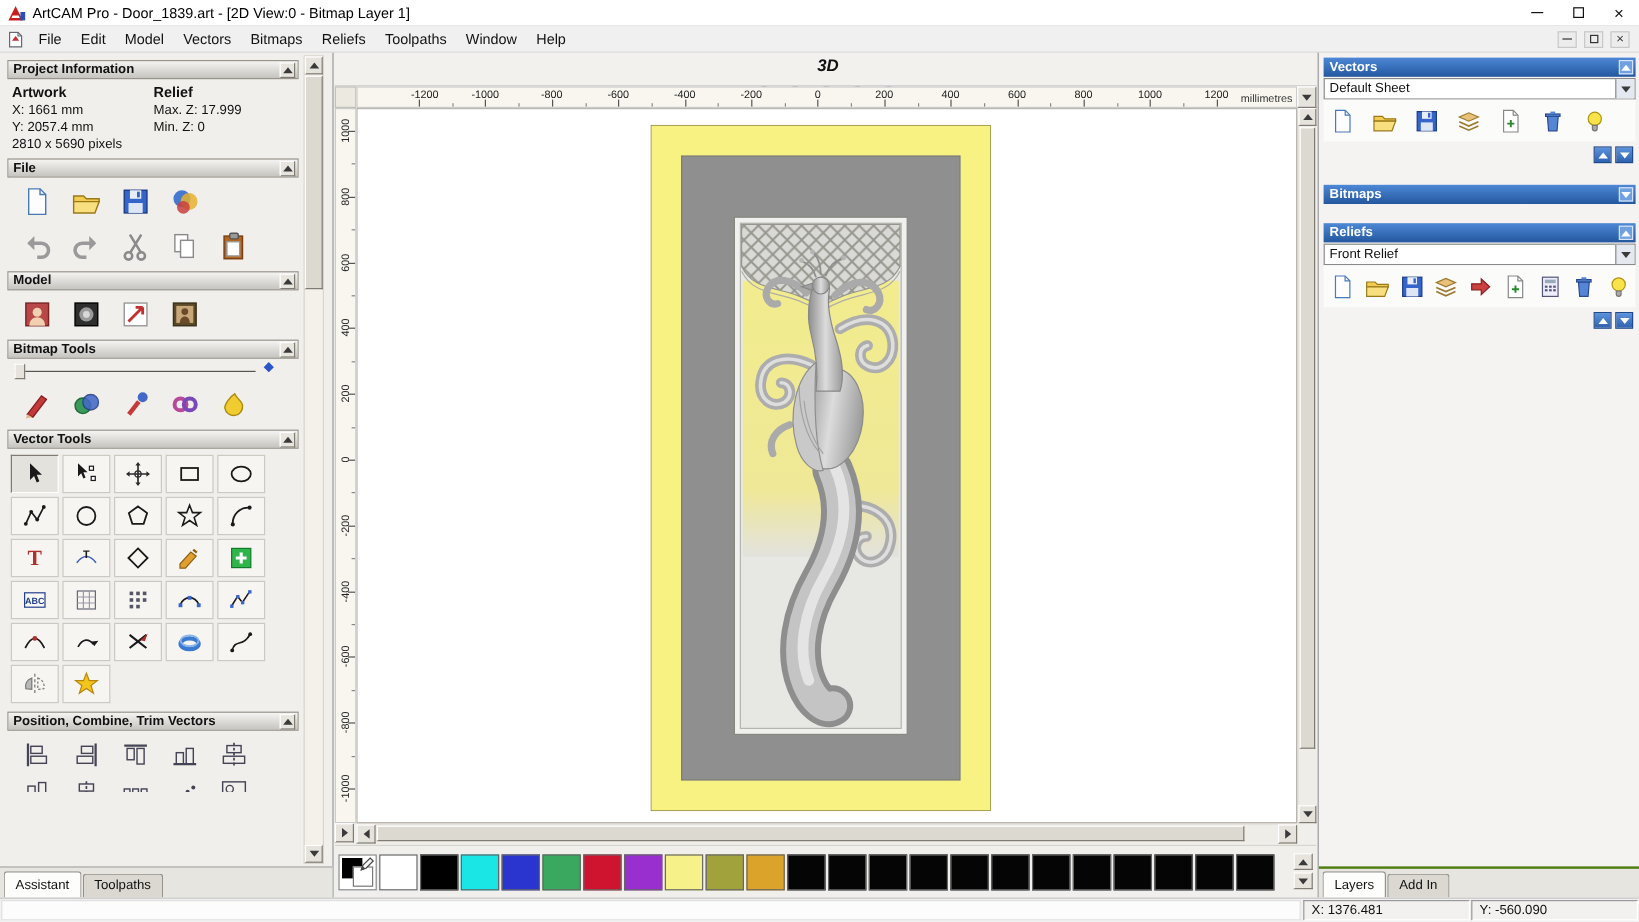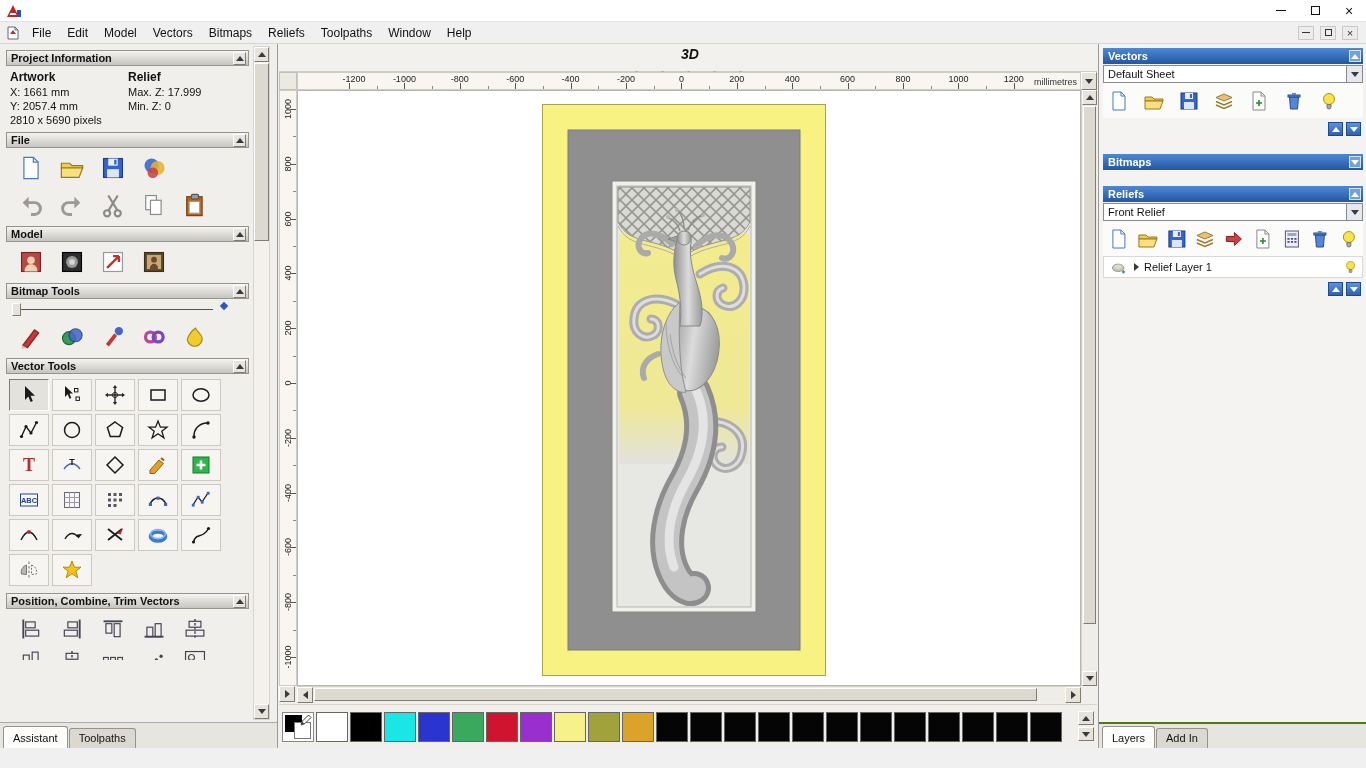--- a/index.html
+++ b/index.html
@@ -135,20 +135,21 @@
 <div class="app">
 
   <div class="titlebar">
     <span class="app-icon">
       <svg viewBox="0 0 16 14">
           <path d="M1 13L7 1l6 12z" fill="#c82020"></path>
           <path d="M4.5 9h5l1 2h-7z" fill="#fff"></path>
           <rect x="11" y="6" width="4" height="7" fill="#2a50b8"></rect>
         </svg>
     </span>
+    <span class="title">ArtCAM Pro - Door_1839.art - [2D View:0 - Bitmap Layer 1]</span>
     <div class="win-controls">
       <span class="wc">
           <span class="min-glyph"></span>
         </span>
       <span class="wc">
           <span class="max-glyph"></span>
         </span>
       <span class="wc close">×</span>
     </div>
   </div>
@@ -1072,47 +1073,33 @@
             <rect x="9" y="3" width="4" height="2" fill="#5585d5"></rect>
           </svg>
         </span>
         <span class="ticon">
           <svg viewBox="0 0 22 22">
             <circle cx="11" cy="9" r="5.5" fill="#f8e34a" stroke="#b09410"></circle>
             <path d="M9 14.5h4v2.5a2 2 0 0 1-4 0z" fill="#aaa" stroke="#777"></path>
           </svg>
         </span>
       </div>
-    <div class="layer-row">
-      <span class="ticon" style="width:20px;height:18px;">
-        <svg viewBox="0 0 22 22">
-            <ellipse cx="10" cy="12" rx="7" ry="4.5" fill="#cac8b8" stroke="#8a887a"></ellipse>
-            <ellipse cx="10" cy="10.5" rx="4.5" ry="2.5" fill="#dcdacc"></ellipse>
-            <path d="M16.5 15v4M14.5 17h4" stroke="#3a7ad0" stroke-width="1.6" fill="none"></path>
-          </svg>
-      </span>
-      <i class="tri-right"></i>
-      <span class="layer-name">Relief Layer 1</span>
-      <span class="layer-btns">
-          <span class="ticon">
-            <svg viewBox="0 0 22 22">
-              <circle cx="11" cy="9" r="5.5" fill="#f8e34a" stroke="#b09410"></circle>
-              <path d="M9 14.5h4v2.5a2 2 0 0 1-4 0z" fill="#aaa" stroke="#777"></path>
-            </svg>
-          </span>
-        </span>
-    </div>
     <div class="updown-row">
       <span class="ud-btn">
           <i class="tri-up w"></i>
         </span>
       <span class="ud-btn">
           <i class="tri-down w"></i>
         </span>
     </div>
 
     <div class="rp-tabs">
       <span class="tab active">Layers</span>
       <span class="tab">Add In</span>
     </div>
   </div>
 
+  <div class="statusbar">
+    <div class="sb-fill"></div>
+    <div class="sb-cell x">X: 1376.481</div>
+    <div class="sb-cell y">Y: -560.090</div>
+  </div>
 </div>
 
 </body></html>

